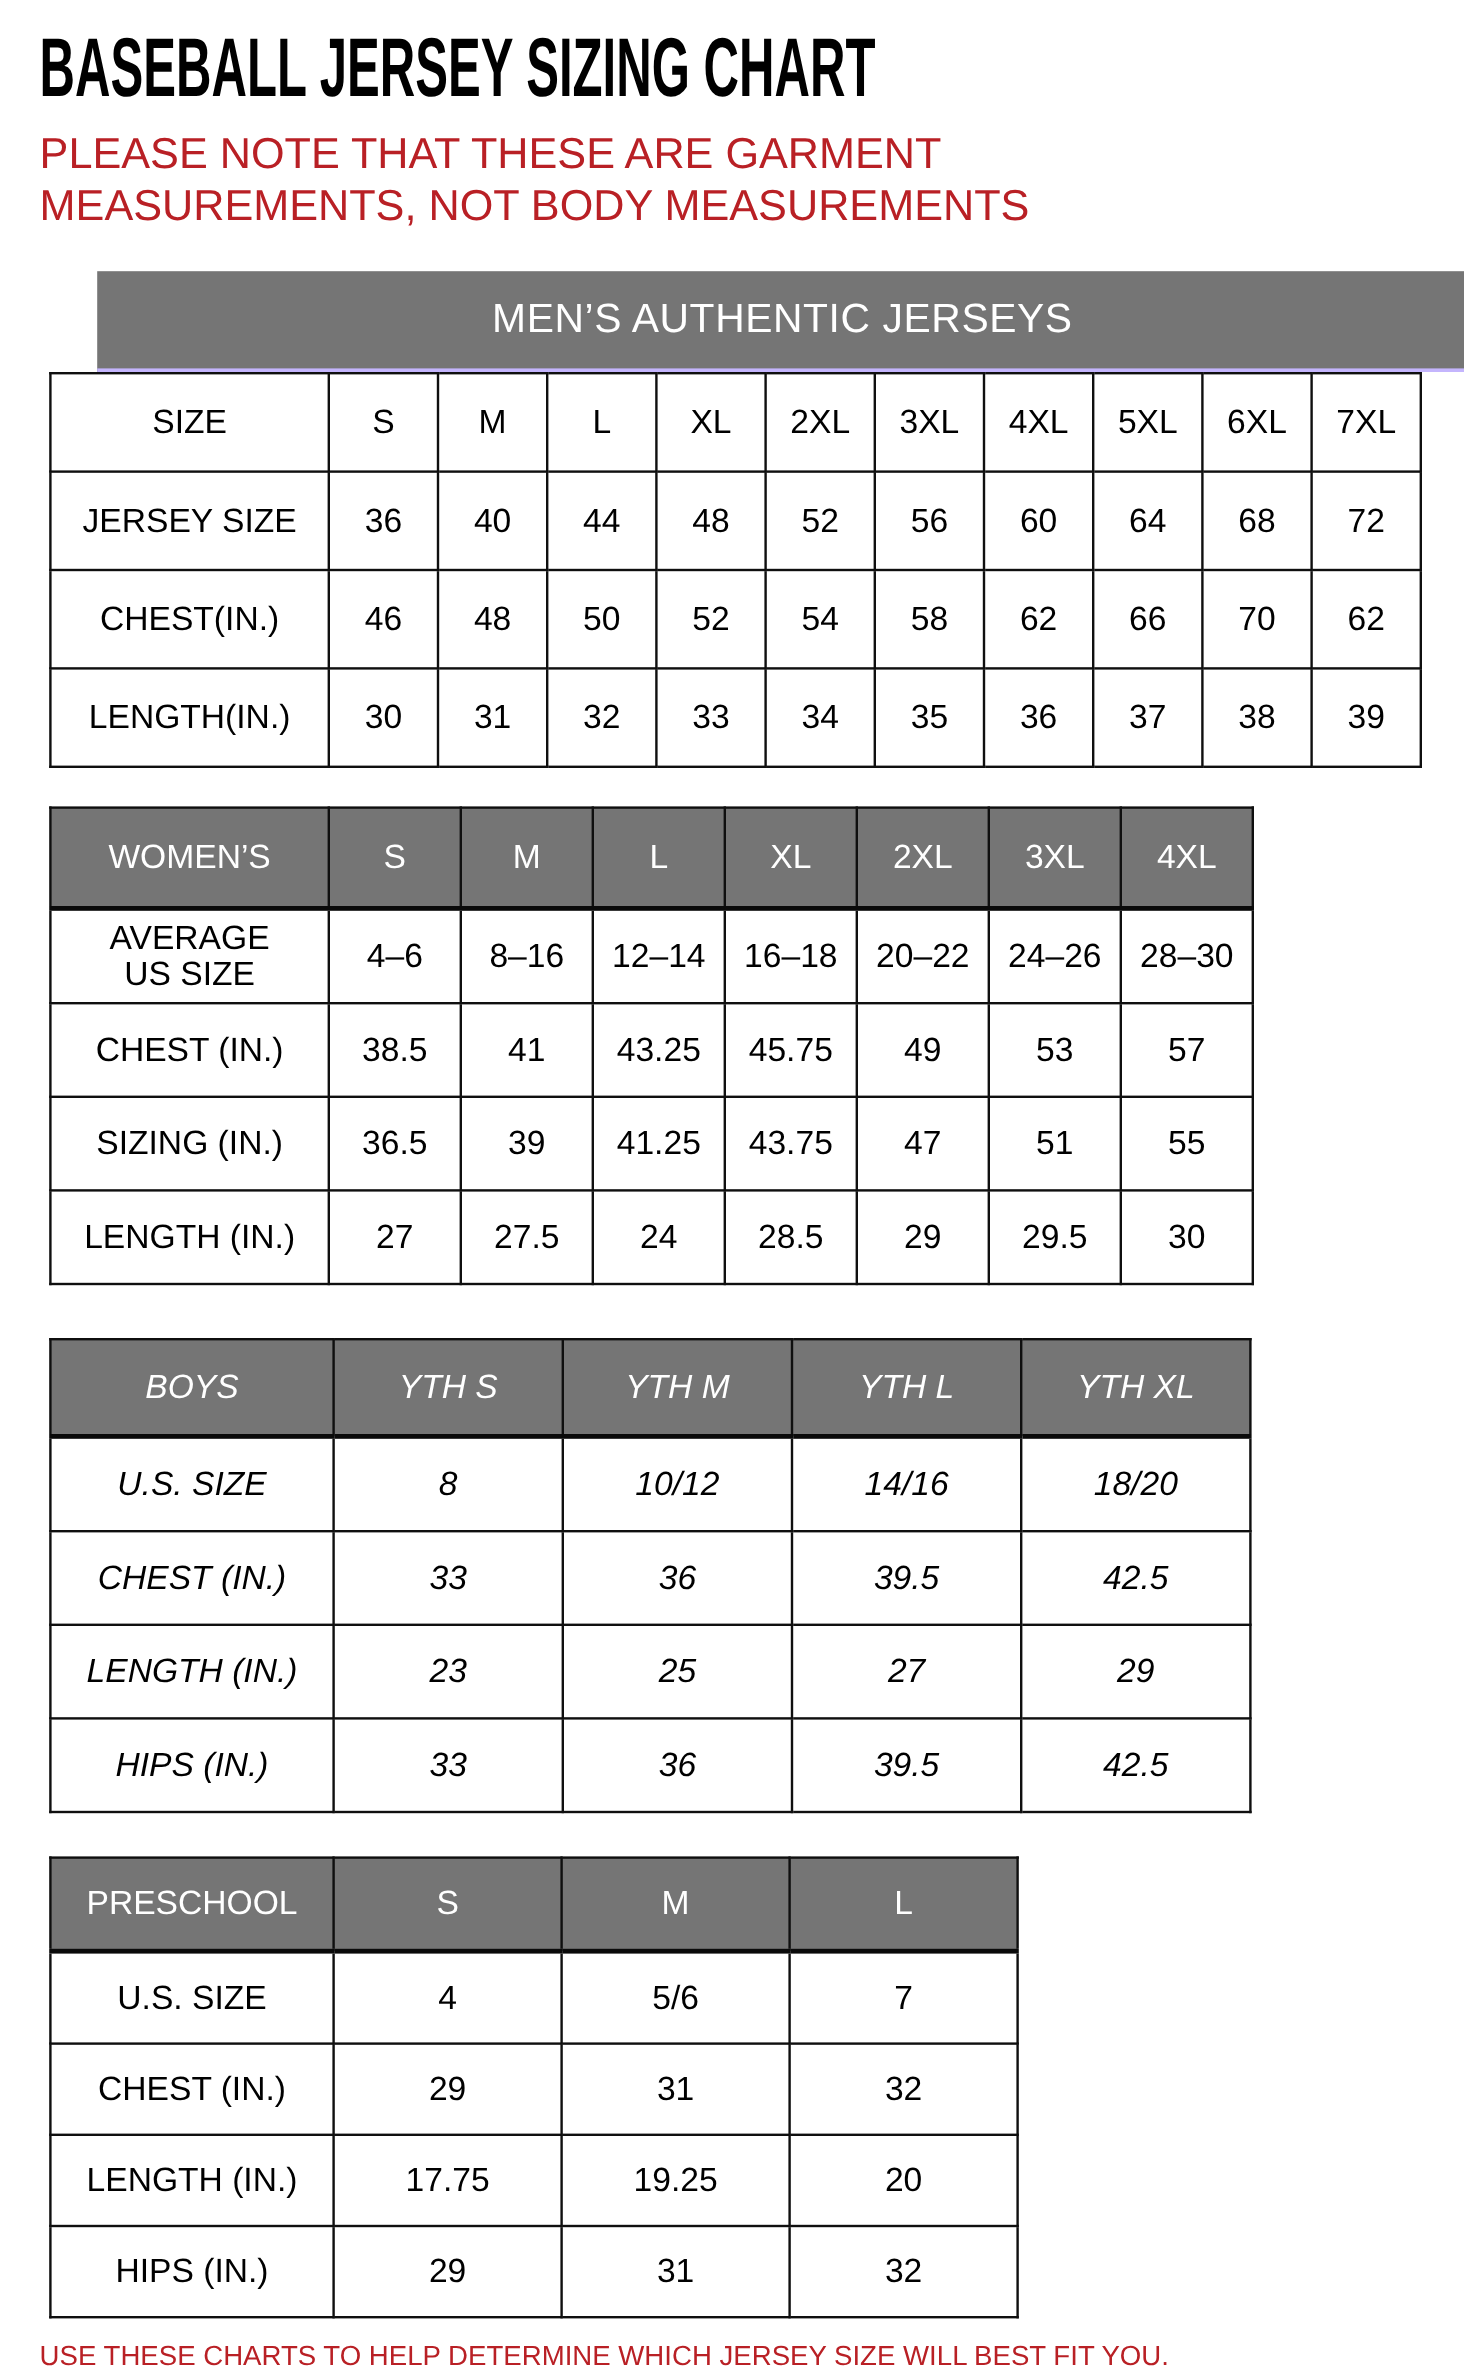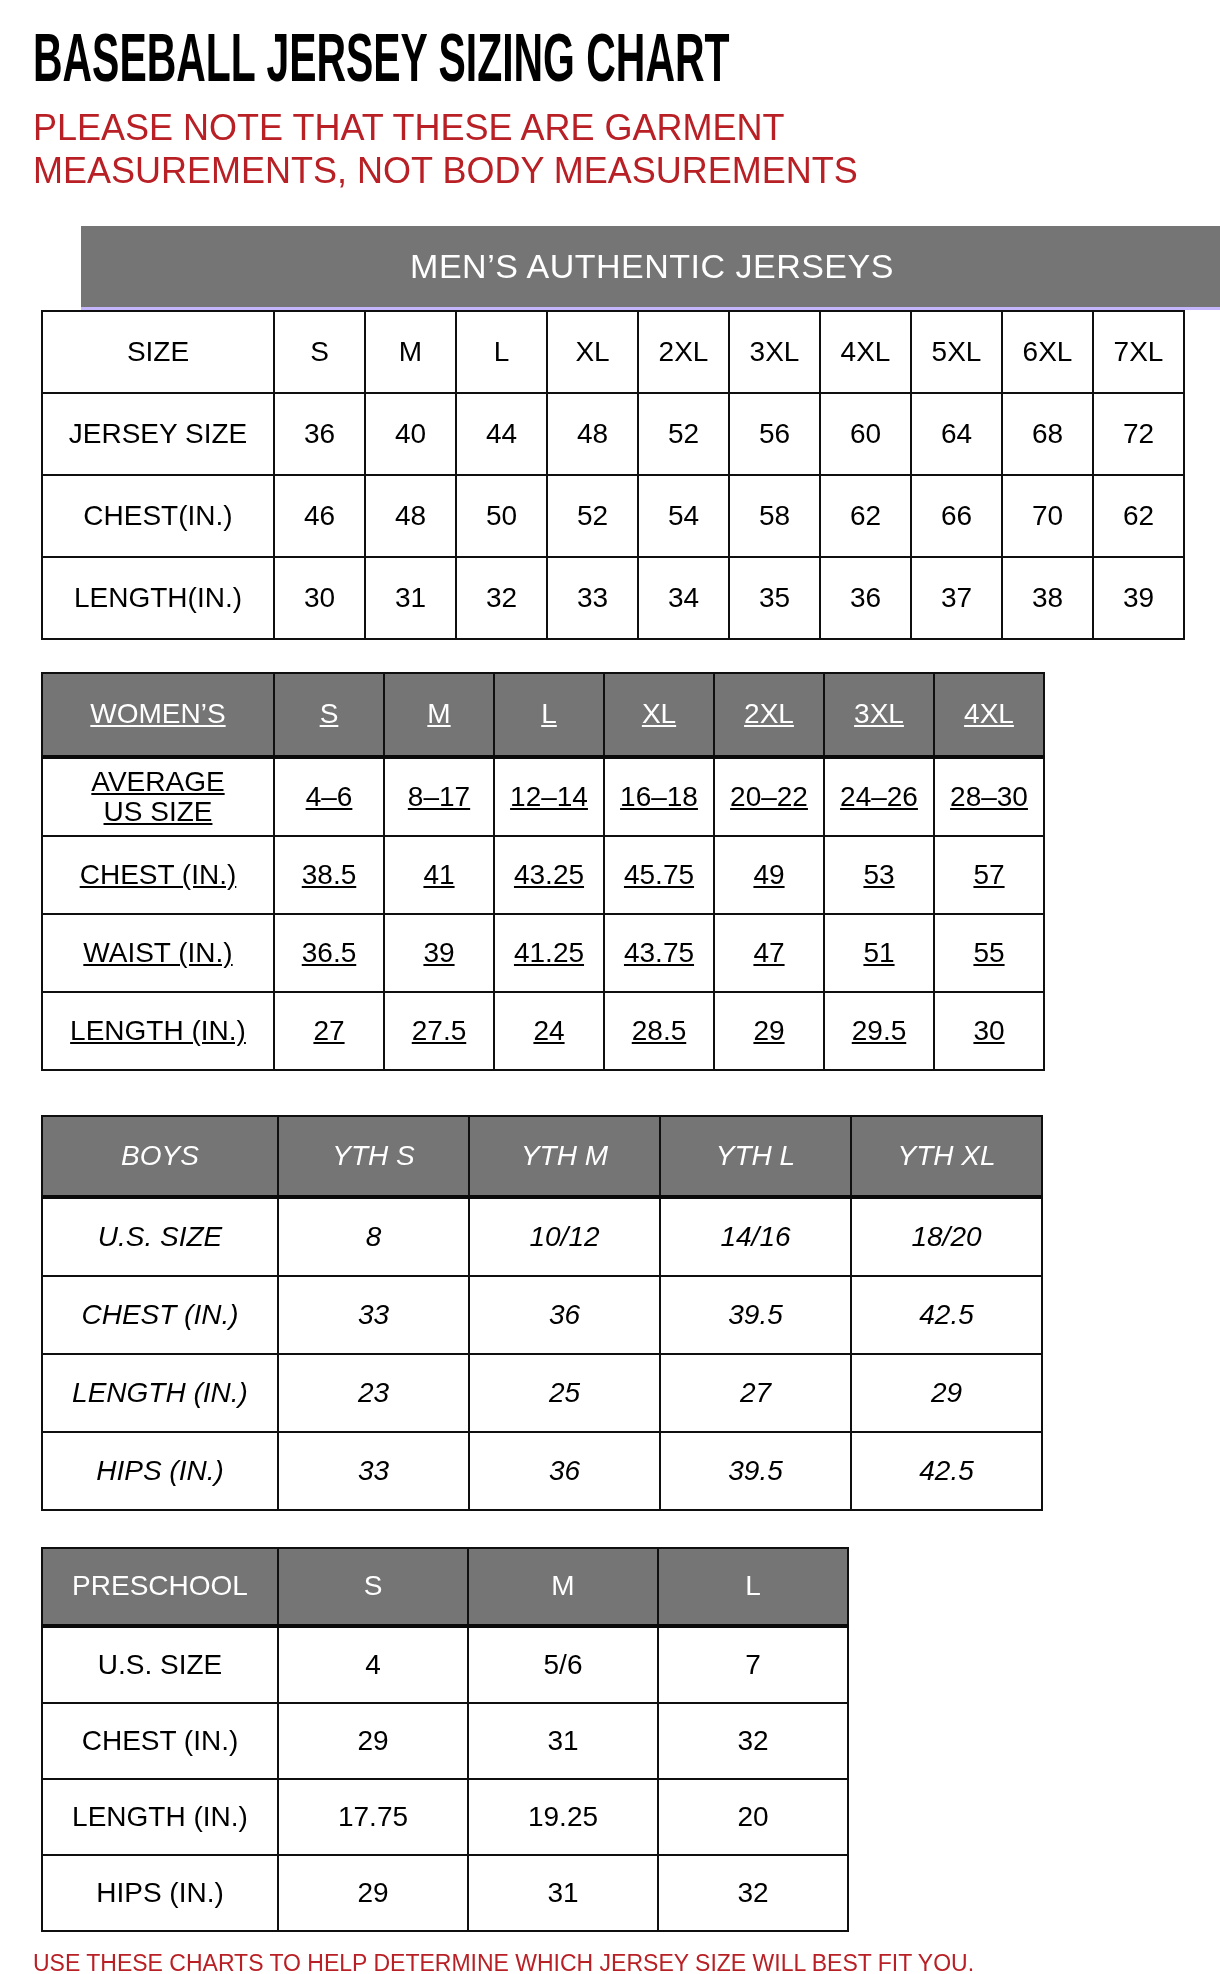--- a/index.html
+++ b/index.html
@@ -82,21 +82,21 @@
     white-space:pre-line;
     background:#fff;
   }
   table.sizing tr.gray-header td{
     background:var(--gray);
     color:#fff;
     border-bottom:4px solid #0a0a0a;
   }
   
   .mens td{height:80px;}
-  .womens td{height:76px;text-decoration:underline;}
+  .womens td{height:76px;}
   .womens tr.gray-header td{height:81px;}
   .boys td{height:76px;font-style:italic;}
   .boys tr.gray-header td{height:78px;}
   .preschool td{height:74px;}
   .preschool tr.gray-header td{height:75px;}
 
   
   col.c-label-wide{width:232px;}
   col.c-label-kid{width:236px;}
   col.c-mens{width:91px;}
@@ -206,39 +206,39 @@
             <td>L</td>
             <td>XL</td>
             <td>2XL</td>
             <td>3XL</td>
             <td>4XL</td>
           </tr>
           <tr>
             <td>AVERAGE
 US SIZE</td>
             <td>4–6</td>
-            <td>8–17</td>
+            <td>8–16</td>
             <td>12–14</td>
             <td>16–18</td>
             <td>20–22</td>
             <td>24–26</td>
             <td>28–30</td>
           </tr>
           <tr>
             <td>CHEST (IN.)</td>
             <td>38.5</td>
             <td>41</td>
             <td>43.25</td>
             <td>45.75</td>
             <td>49</td>
             <td>53</td>
             <td>57</td>
           </tr>
           <tr>
-            <td>WAIST (IN.)</td>
+            <td>SIZING (IN.)</td>
             <td>36.5</td>
             <td>39</td>
             <td>41.25</td>
             <td>43.75</td>
             <td>47</td>
             <td>51</td>
             <td>55</td>
           </tr>
           <tr>
             <td>LENGTH (IN.)</td>

